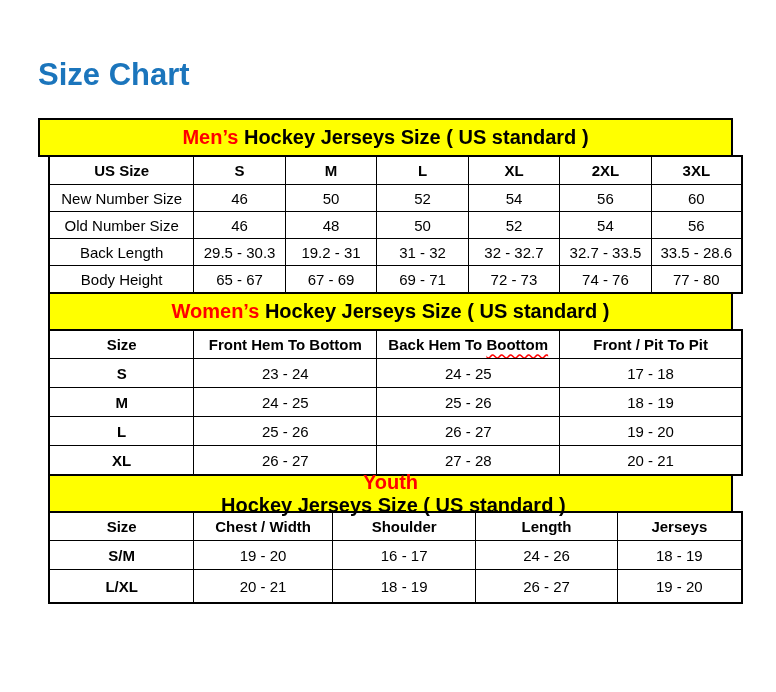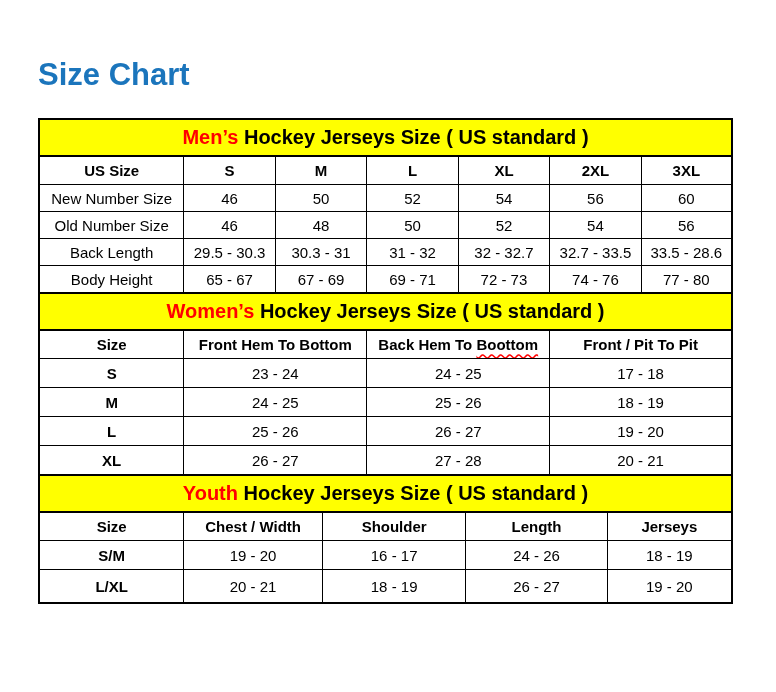--- a/index.html
+++ b/index.html
@@ -7,28 +7,28 @@
     width:776px;height:692px;background:#ffffff;color:#000000;
     font-family:"Liberation Sans", sans-serif;
     overflow:hidden;
   }
   .page-title{
     width:695px;margin:56px 0 0 38px;
     text-align:left;font-size:31px;font-weight:700;color:#1b75bc;
     line-height:1.2;
   }
   .chart{width:695px;margin:25px 0 0 38px;}
-  .chart > :not(:first-child){margin-top:-2px;} 
+  .chart > :not(:first-child){margin-top:-2px;margin-left:10px;} 
   .banner{
     box-sizing:border-box;height:39px;
     border:2px solid #000;background:#ffff00;
     display:flex;align-items:center;justify-content:center;
     font-weight:700;font-size:20px;white-space:pre-wrap;
   }
-  .banner.short{height:39px;}
+  .banner.short{height:39px;flex-direction:column;}
   .banner .hl{color:#ff0000;}
   table{
     width:100%;border-collapse:collapse;table-layout:fixed;
     border:2px solid #000;
   }
   th,td{
     border:1px solid #000;text-align:center;vertical-align:middle;
     font-size:15px;padding:0 2px;overflow:hidden;
   }
   thead th{font-weight:700;height:27px;}
@@ -91,21 +91,21 @@
             <td class="">46</td>
             <td class="">48</td>
             <td class="">50</td>
             <td class="">52</td>
             <td class="">54</td>
             <td class="">56</td>
           </tr>
           <tr>
             <td class="label">Back Length</td>
             <td class="">29.5 - 30.3</td>
-            <td class="">30.3 - 31</td>
+            <td class="">19.2 - 31</td>
             <td class="">31 - 32</td>
             <td class="">32 - 32.7</td>
             <td class="">32.7 - 33.5</td>
             <td class="">33.5 - 28.6</td>
           </tr>
           <tr>
             <td class="label">Body Height</td>
             <td class="">65 - 67</td>
             <td class="">67 - 69</td>
             <td class="">69 - 71</td>

